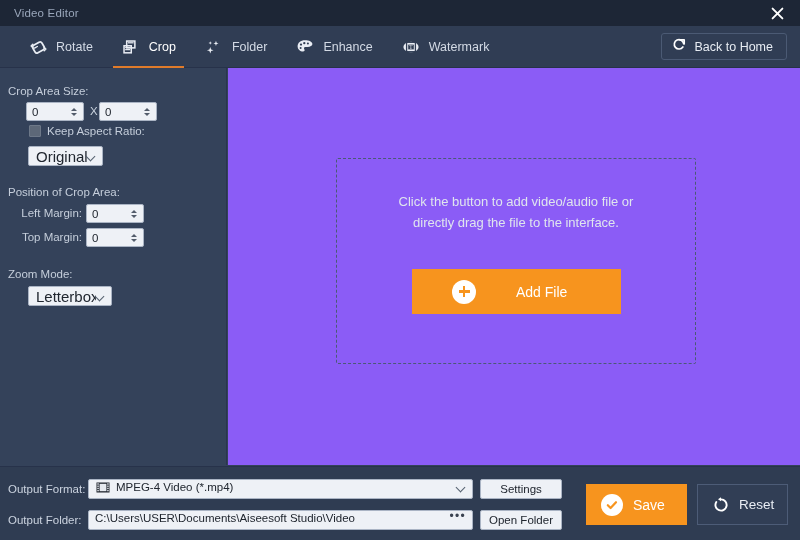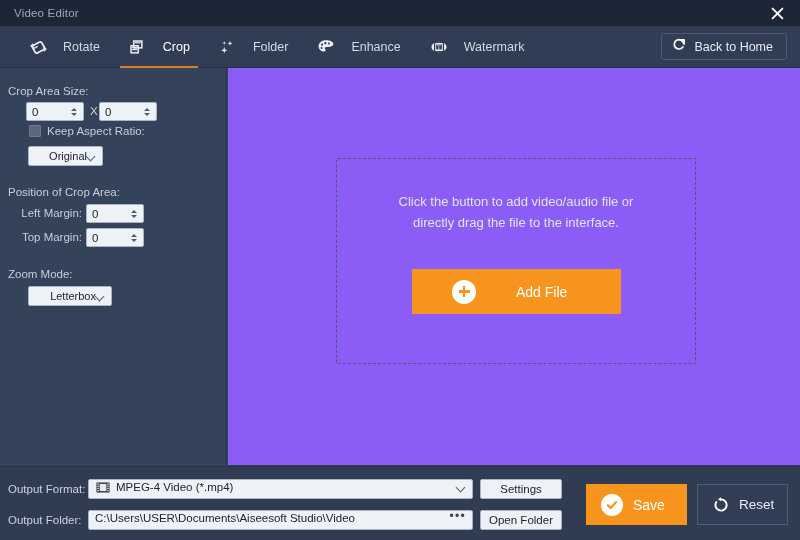--- a/index.html
+++ b/index.html
@@ -58,21 +58,21 @@
     position: absolute;
     left: 14px; top: 0;
     height: 42px;
     display: flex;
     align-items: stretch;
   }
   .tab {
     position: relative;
     display: flex;
     align-items: center;
-    gap: 15px;
+    gap: 8px;
     padding: 0 14px;
     cursor: pointer;
     height: 42px;
   }
   .tab-label {
     font-size: 12.5px;
     color: #d3dae5;
     white-space: nowrap;
   }
   .tab.active .tab-label { color: #ffffff; }
@@ -217,25 +217,24 @@
     background: #eef1f6;
     border: 1px solid #aab4c4;
     border-radius: 2px;
     display: flex;
     align-items: center;
     padding: 0 6px 0 7px;
     cursor: pointer;
   }
   .select .sel-val {
     flex: 1 1 auto;
-    font-size: 11px;
+    font-size: 15px;
     color: #20262f;
     white-space: nowrap;
     overflow: hidden;
-    text-align: right;
   }
   .chev {
     flex: 0 0 auto;
     width: 9px; height: 9px;
     position: relative;
   }
   .chev::after {
     content: "";
     position: absolute;
     left: 0; top: 1px;

